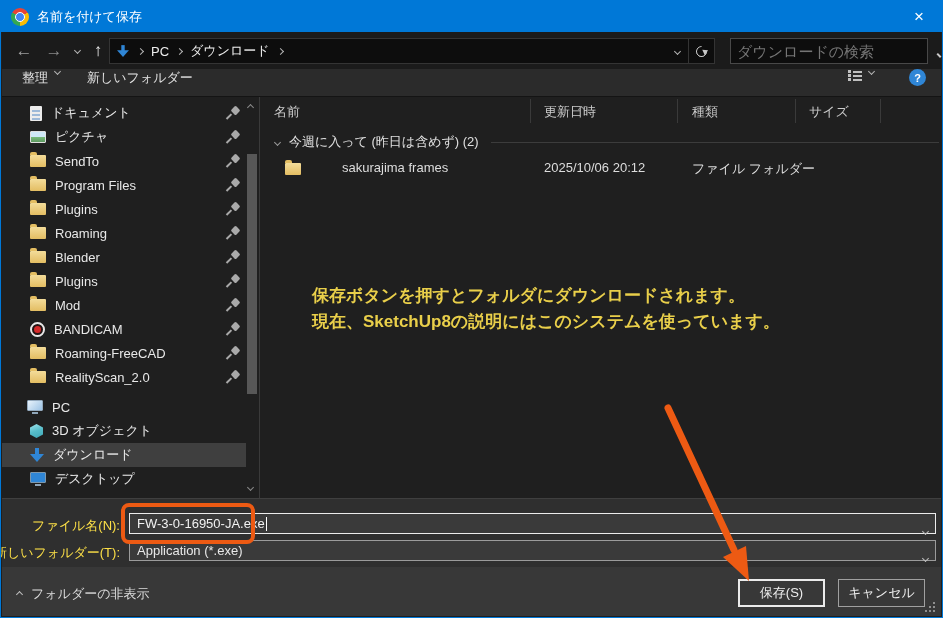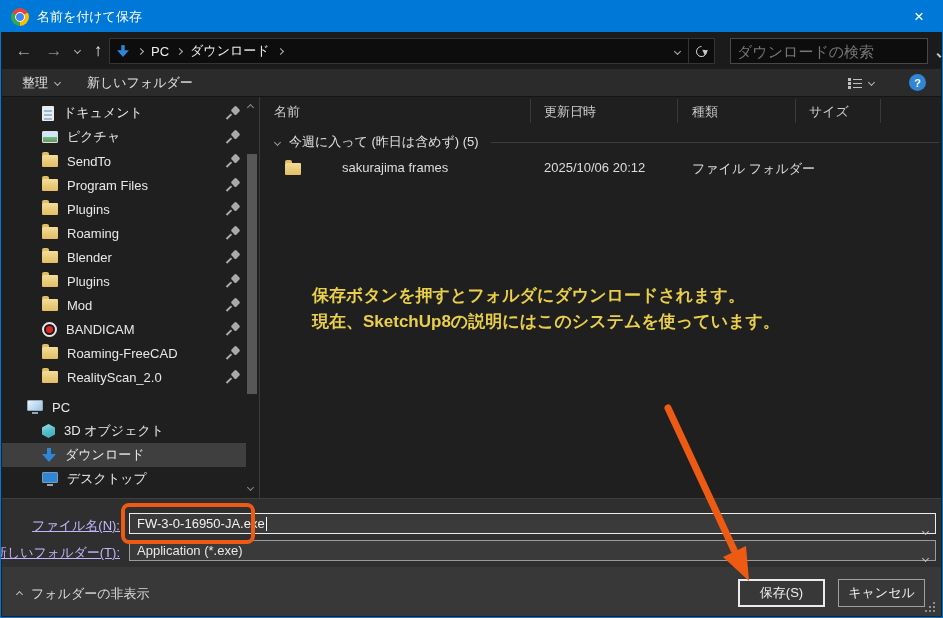--- a/index.html
+++ b/index.html
@@ -31,30 +31,30 @@
   .searchbox { position:absolute; left:728px; top:6px; width:198px; height:26px; background:#0d0d0d; border:1px solid #484848; display:flex; align-items:center; }
   .searchbox input { flex:1; background:transparent; border:none; outline:none; color:#a9a9a9; font-size:15px; padding:0 6px; font-family:inherit; }
   .ic-search { position:relative; width:14px; height:14px; margin-right:8px; }
   .ic-search::before { content:""; position:absolute; left:0; top:0; width:8px; height:8px; border:1.6px solid #c9c9c9; border-radius:50%; }
   .ic-search::after { content:""; position:absolute; right:2px; bottom:0; width:1.8px; height:5px; background:#c9c9c9; transform:rotate(-45deg); }
   .ic-refresh { width:11px; height:11px; border:1.6px solid #c9c9c9; border-radius:50%; border-top-color:transparent; transform:rotate(45deg); position:relative; }
   .ic-refresh::after { content:""; position:absolute; top:-4px; left:5px; border:3px solid transparent; border-bottom:5px solid #c9c9c9; transform:rotate(20deg); }
 
   
   .toolbar { position:absolute; left:1px; right:1px; top:68px; height:28px; background:#2b2b2b; border-bottom:1px solid #141414; }
-  .tb-item { position:absolute; top:0; height:27px; display:flex; align-items:center; gap:7px; color:#e3e3e3; }
+  .tb-item { position:absolute; top:0; height:27px; display:flex; align-items:flex-start; gap:7px; color:#e3e3e3; }
   .ic-viewlist { position:relative; width:14px; height:12px; }
   .ic-viewlist::before { content:""; position:absolute; left:0; top:1px; width:3px; height:3px; background:#c0c0c0; box-shadow:0 4px 0 #c0c0c0, 0 8px 0 #c0c0c0; }
   .ic-viewlist::after { content:""; position:absolute; left:5px; top:2px; width:9px; height:1.5px; background:#c0c0c0; box-shadow:0 4px 0 #c0c0c0, 0 8px 0 #c0c0c0; }
   .ic-help { position:relative; width:17px; height:17px; border-radius:50%; background:#2f86d6; }
   .ic-help::after { content:"?"; position:absolute; inset:0; color:#fff; font-size:11px; font-weight:bold; display:flex; align-items:center; justify-content:center; }
 
   
   .sidebar { position:absolute; left:1px; top:96px; width:258px; height:401px; background:#1f1f1f; border-right:1px solid #3a3a3a; overflow:hidden; padding-top:4px; }
-  .side-item { position:relative; height:24px; display:flex; align-items:center; padding-left:40px; gap:9px; }
+  .side-item { position:relative; height:24px; display:flex; align-items:center; padding-left:28px; gap:9px; }
   .side-item.selected { background:#3f3f3f; width:244px; }
   .side-item.pc-root { padding-left:25px; }
   .si-label { color:#e8e8e8; white-space:nowrap; }
   .side-gap { height:6px; }
   .pin { position:absolute; right:20px; top:6px; width:12px; height:12px; }
   .pin::before { content:""; position:absolute; right:0; top:0; width:7px; height:7px; background:#a9a9a9; border-radius:1.5px; transform:rotate(45deg); }
   .pin::after { content:""; position:absolute; left:1px; bottom:-1px; width:1.8px; height:7px; background:#a9a9a9; transform:rotate(45deg); }
   .side-scroll { position:absolute; right:0; top:0; width:14px; height:401px; }
   .side-scroll .thumb { position:absolute; left:2px; top:57px; width:10px; height:240px; background:#575757; }
   .scroll-btn { position:absolute; left:3px; display:flex; }
@@ -86,21 +86,21 @@
   .sort-chev { position:absolute; left:318px; top:3px; }
   .group-row { position:absolute; left:0; right:4px; top:34px; height:22px; display:flex; align-items:center; }
   .group-label { margin-left:9px; color:#e0e0e0; white-space:nowrap; }
   .group-line { flex:1; height:1px; background:#3c3c3c; margin-left:12px; }
   .file-row { position:absolute; left:0; right:0; top:59px; height:24px; }
   .fr-cell { position:absolute; top:4px; color:#dddddd; white-space:nowrap; }
   .note { position:absolute; left:51px; top:186px; font-size:17px; font-weight:bold; line-height:26px; color:var(--note-yellow,#e9cf4a); white-space:nowrap; }
 
   
   .panel { position:absolute; left:1px; right:1px; top:497px; height:69px; background:#2f2f2f; border-top:1px solid #3f3f3f; }
-  .fld-label { position:absolute; right:821px; color:#c4b5fd; white-space:nowrap;text-decoration:underline; }
+  .fld-label { position:absolute; right:821px; color:#fde047; white-space:nowrap; }
   .field { position:absolute; left:127px; width:807px; height:21px; display:flex; align-items:center; padding:0 22px 0 7px; background:#3a3a3a; }
   .field .chev-slot { position:absolute; right:7px; top:8px; }
   #filename-field { top:14px; border:1px solid #ececec; color:#f2f2f2; }
   #filetype-field { top:41px; border:1px solid #9b9b9b; color:#e8e8e8; }
   .caret { display:inline-block; width:1px; height:14px; background:#fff; margin-left:1px; }
 
   
   .footer { position:absolute; left:1px; right:1px; top:566px; bottom:1px; background:#383838; }
   .hide-folders { position:absolute; left:15px; top:18px; display:flex; align-items:center; gap:9px; color:#dcdcdc; }
   .btn { position:absolute; top:12px; width:87px; height:28px; display:flex; align-items:center; justify-content:center; background:#383838; color:#efefef; }
@@ -267,21 +267,21 @@
     <span class="col-head" style="left:431px;text-align:center;">種類</span>
     <span class="col-head" style="left:548px;">サイズ</span>
     <span class="sort-chev"><span class="chev up sm" style="border-color:#9a9a9a;"></span></span>
     <span class="col-div" style="left:269px;"></span>
     <span class="col-div" style="left:416px;"></span>
     <span class="col-div" style="left:534px;"></span>
     <span class="col-div" style="left:619px;"></span>
 
     <div class="group-row">
       <span class="chev down sm" style="margin-left:14px;border-color:#9a9a9a;"></span>
-      <span class="group-label">今週に入って (昨日は含めず) (5)</span>
+      <span class="group-label">今週に入って (昨日は含めず) (2)</span>
       <span class="group-line"></span>
     </div>
 
     <div class="file-row">
       <span class="ic-folder" style="position:absolute;left:24px;top:7px;"></span>
       <span class="fr-cell" style="left:45px;margin-left:36px;">sakurajima frames</span>
       <span class="fr-cell" style="left:283px;">2025/10/06 20:12</span>
       <span class="fr-cell" style="left:431px;">ファイル フォルダー</span>
     </div>
 

